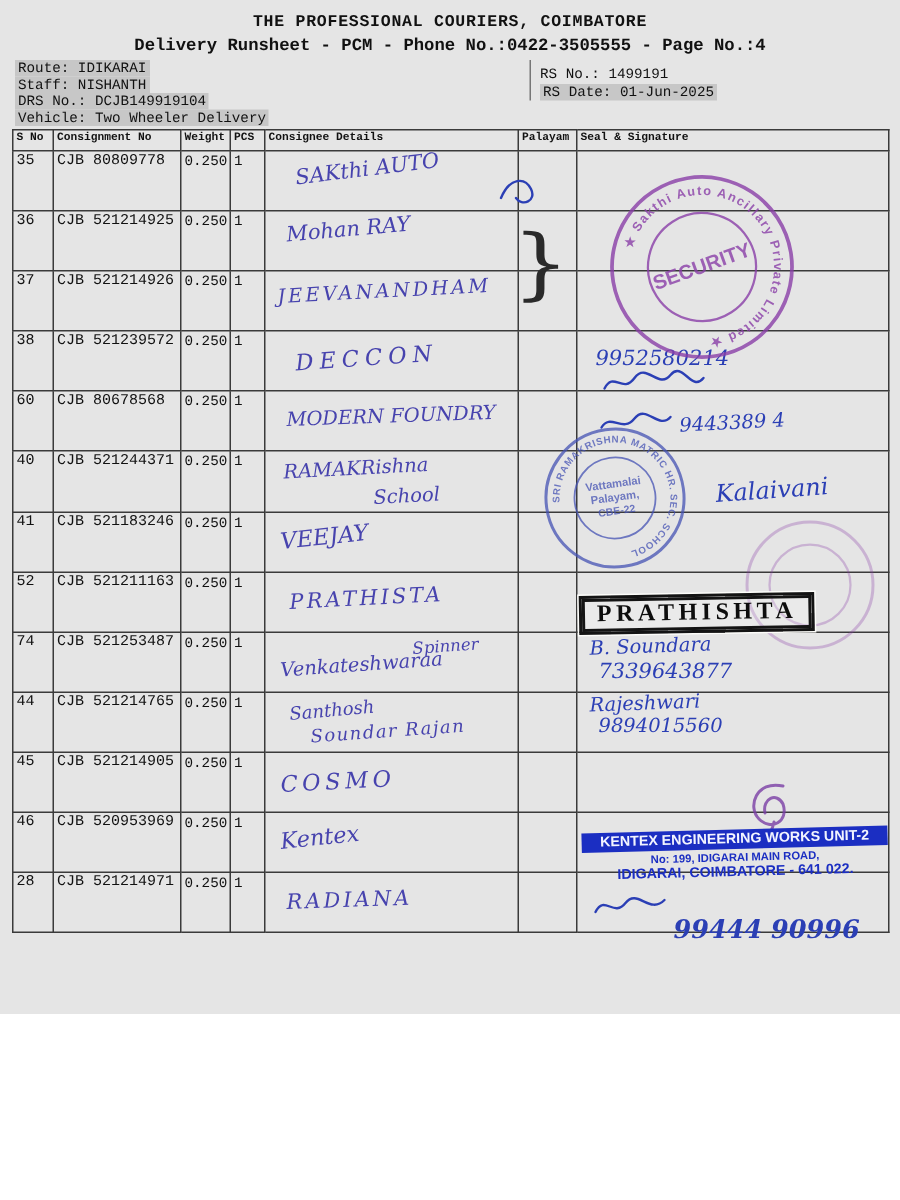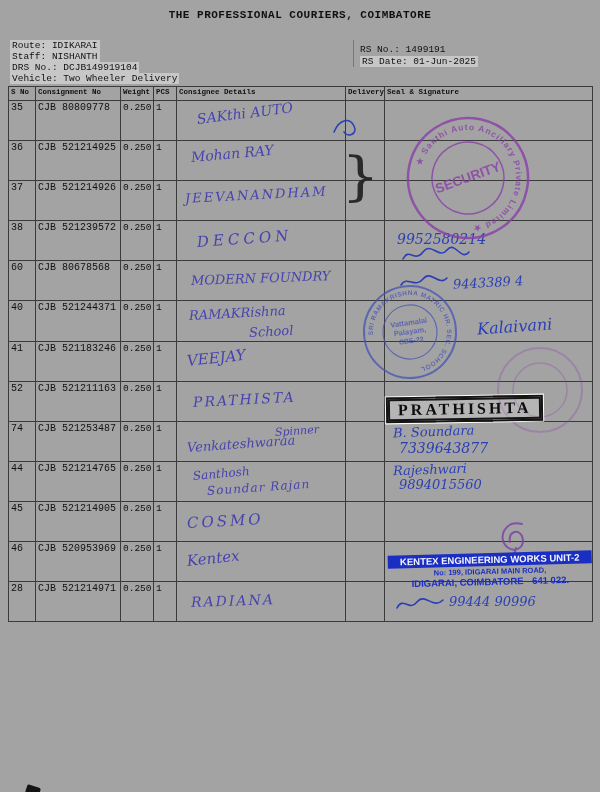--- a/index.html
+++ b/index.html
@@ -1,19 +1,19 @@
 <!DOCTYPE html>
 <html><head>
 <meta charset="utf-8">
 <style>
   * { margin:0; padding:0; box-sizing:border-box; }
   html,body { background:#ffffff; }
   .page {
-    position:relative; width:600px; height:792px; margin:0 auto;
-    background:#a3a3a3; overflow:hidden;
+    position:relative; width:600px; height:676px; margin:0 auto;
+    background:#e5e5e5; overflow:hidden;
     font-family:"Liberation Mono", monospace; color:#111;
   }
   .title { position:absolute; top:9px; left:0; width:100%; text-align:center;
            font-size:11px; font-weight:bold; letter-spacing:.5px; }
   .subtitle { position:absolute; top:24px; left:0; width:100%; text-align:center;
               font-size:11.5px; font-weight:bold; }
   .meta { position:absolute; font-size:9.5px; white-space:nowrap; }
   .hl { background:#c7c7c7; padding:0 2px;margin-top:40px; }
   .meta-divider { position:absolute; left:353px; top:40px; width:1px; height:27px; background:#777; }
 
@@ -58,20 +58,21 @@
   .sig { position:absolute; }
   .sig path { fill:none; stroke:#2b3fb5; stroke-width:1.6; stroke-linecap:round; }
   .sig-purple path { stroke:#7b3fa6; stroke-width:2; }
 </style>
 </head>
 <body>
 
 <div class="page">
 
   <div class="title">THE PROFESSIONAL COURIERS, COIMBATORE</div>
+  <div class="subtitle">Delivery Runsheet - PCM - Phone No.:0422-3505555 - Page No.:4</div>
 
   <div class="meta" style="left:10px; top:40px;"><span class="hl">Route: IDIKARAI</span></div>
   <div class="meta" style="left:10px; top:51px;"><span class="hl">Staff: NISHANTH</span></div>
   <div class="meta" style="left:10px; top:62px;"><span class="hl">DRS No.: DCJB149919104</span></div>
   <div class="meta" style="left:10px; top:73px;"><span class="hl">Vehicle: Two Wheeler Delivery</span></div>
   <div class="meta-divider"></div>
   <div class="meta" style="left:360px; top:44px;">RS No.: 1499191</div>
   <div class="meta" style="left:360px; top:56px;"><span class="hl">RS Date: 01-Jun-2025</span></div>
 
   <table>
@@ -84,21 +85,21 @@
         <col style="width:39px">
         <col style="width:208px">
     </colgroup>
     <thead>
       <tr>
         <th>S No</th>
         <th>Consignment No</th>
         <th>Weight</th>
         <th>PCS</th>
         <th>Consignee Details</th>
-        <th>Delivery</th>
+        <th>Palayam</th>
         <th>Seal &amp; Signature</th>
       </tr>
     </thead>
     <tbody>
 
       <tr>
         <td><span>35</span></td>
         <td><span>CJB 80809778</span></td>
         <td class="c-wt"><span>0.250</span></td>
         <td class="c-pcs"><span>1</span></td>
@@ -268,21 +269,21 @@
         <td class="c-wt"><span>0.250</span></td>
         <td class="c-pcs"><span>1</span></td>
         <td>
           <span class="hw" style="margin:11px 0 0 12px; transform:rotate(-2deg); font-size:14px; letter-spacing:2px;">RADIANA</span>
         </td>
         <td></td>
         <td>
           <svg class="sig" style="left:8px; top:12px;" width="52" height="20">
             <path d="M4,14 C10,2 16,18 24,8 S40,16 50,6"></path>
           </svg>
-          <span class="ink" style="left:64px; top:12px; font-size:13px;">99444 90996</span>
+          <span class="ink" style="left:64px; top:28px; font-size:17px;font-weight:bold;">99444 90996</span>
         </td>
       </tr>
 
     </tbody>
   </table>
 
   <div class="remark-brace">}</div>
 
   <svg class="stamp-svg st-security" width="140" height="140" viewBox="0 0 140 140">
     <defs>

